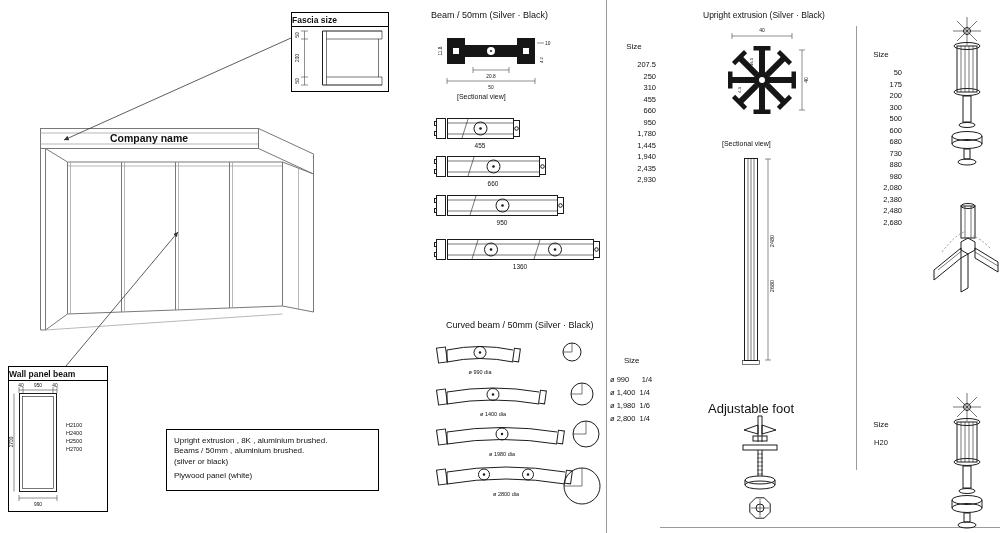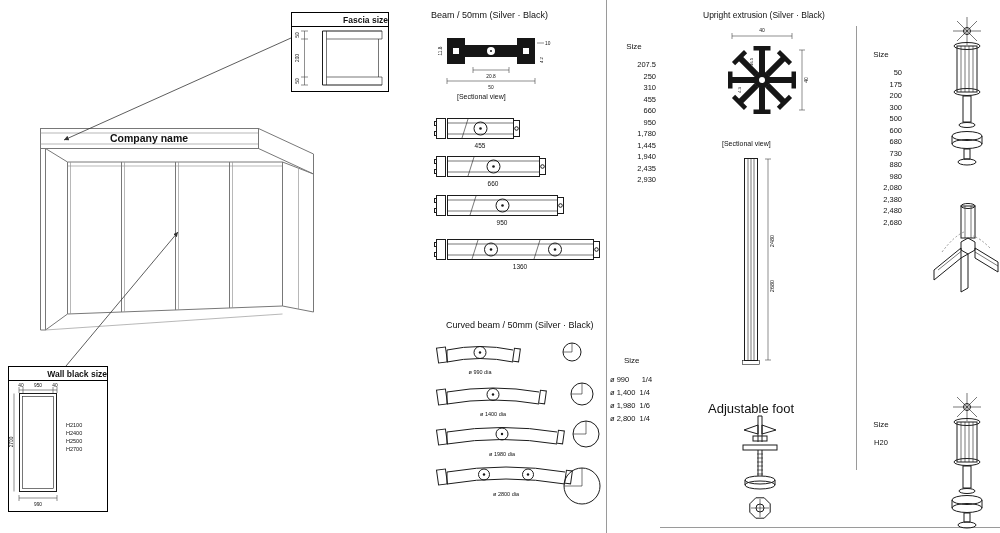--- a/index.html
+++ b/index.html
@@ -1,20 +1,20 @@
 <!DOCTYPE html>
 <html><head>
 <meta charset="utf-8">
 <style>
   html,body{margin:0;padding:0;background:#fff}
   .canvas{position:relative;width:1000px;height:533px;background:#fff;overflow:hidden;
           font-family:"Liberation Sans",sans-serif;color:#111}
   .abs{position:absolute}
   .box{border:1px solid #000;background:#fff;box-sizing:border-box}
-  .boxtitle{font-size:8.5px;font-weight:bold;text-align:right;padding:2px 0 1px;border-bottom:1px solid #000}
+  .boxtitle{font-size:8.5px;font-weight:bold;text-align:left;padding:2px 0 1px;border-bottom:1px solid #000}
   .itl{font-size:9px;white-space:nowrap}
   .secview{font-size:7px;white-space:nowrap}
   .sizecol{font-size:7.5px}
   .sizecol .hdr{font-size:8px;margin-bottom:8px}
   .sizecol .v{line-height:11.5px;white-space:pre}
   .tr{text-align:right}
   .notes{font-size:8px;line-height:1.3;padding:6px 7px}
   .vrule{background:#9a9a9a;width:1px}
   .hrule{background:#9a9a9a;height:1px}
   svg text{font-family:"Liberation Sans",sans-serif;fill:#111}
@@ -91,21 +91,21 @@
       <line x1="34.5" y1="12" x2="90" y2="12" class="th"></line>
       <line x1="34.5" y1="50" x2="90" y2="50" class="th"></line>
       <line x1="30.5" y1="58" x2="90" y2="58" class="st"></line>
       <line x1="90" y1="4" x2="90" y2="12" class="th"></line>
       <line x1="90" y1="50" x2="90" y2="58" class="th"></line>
       <line x1="86.5" y1="12" x2="86.5" y2="50" class="th"></line>
     </svg>
   </div>
 
   <div class="abs box" style="left:8px;top:366px;width:100px;height:146px">
-    <div class="boxtitle">Wall black size</div>
+    <div class="boxtitle">Wall panel beam</div>
     <svg width="98" height="130" viewBox="0 0 98 130">
       <line x1="10" y1="9" x2="48" y2="9" class="dm"></line>
       <line x1="10" y1="6" x2="10" y2="12" class="dm"></line>
       <line x1="14" y1="6" x2="14" y2="12" class="dm"></line>
       <line x1="44" y1="6" x2="44" y2="12" class="dm"></line>
       <line x1="48" y1="6" x2="48" y2="12" class="dm"></line>
       <text x="12" y="6" font-size="4.8" text-anchor="middle">40</text>
       <text x="29" y="6" font-size="4.8" text-anchor="middle">950</text>
       <text x="46" y="6" font-size="4.8" text-anchor="middle">40</text>
       <rect x="10.5" y="12.5" width="37" height="98" class="st"></rect>
@@ -116,20 +116,26 @@
       <line x1="10" y1="114" x2="10" y2="120" class="dm"></line>
       <line x1="48" y1="114" x2="48" y2="120" class="dm"></line>
       <text x="29" y="125" font-size="4.8" text-anchor="middle">990</text>
       <text x="57" y="46" font-size="5.5">H2100</text>
       <text x="57" y="54" font-size="5.5">H2400</text>
       <text x="57" y="62" font-size="5.5">H2500</text>
       <text x="57" y="70" font-size="5.5">H2700</text>
     </svg>
   </div>
 
+  <div class="abs box notes" style="left:166px;top:429px;width:213px;height:62px">
+    <div>Upright extrusion , 8K , aluminium brushed.</div>
+    <div>Beams / 50mm , aluminium brushed.</div>
+    <div>(silver or black)</div>
+    <div style="margin-top:4px">Plywood panel (white)</div>
+  </div>
 
   <div class="abs itl" style="left:431px;top:10px">Beam / 50mm (Silver · Black)</div>
 
   <svg class="abs" style="left:433px;top:24px" width="126" height="66" viewBox="0 0 126 66">
     <rect x="14" y="14" width="18" height="26" class="blk"></rect>
     <rect x="84" y="14" width="18" height="26" class="blk"></rect>
     <rect x="32" y="21" width="52" height="12" class="blk"></rect>
     <circle cx="58" cy="27" r="4" fill="#fff"></circle>
     <circle cx="58" cy="27" r="1" fill="#161616"></circle>
     <rect x="20" y="24" width="6" height="6" fill="#fff"></rect>

